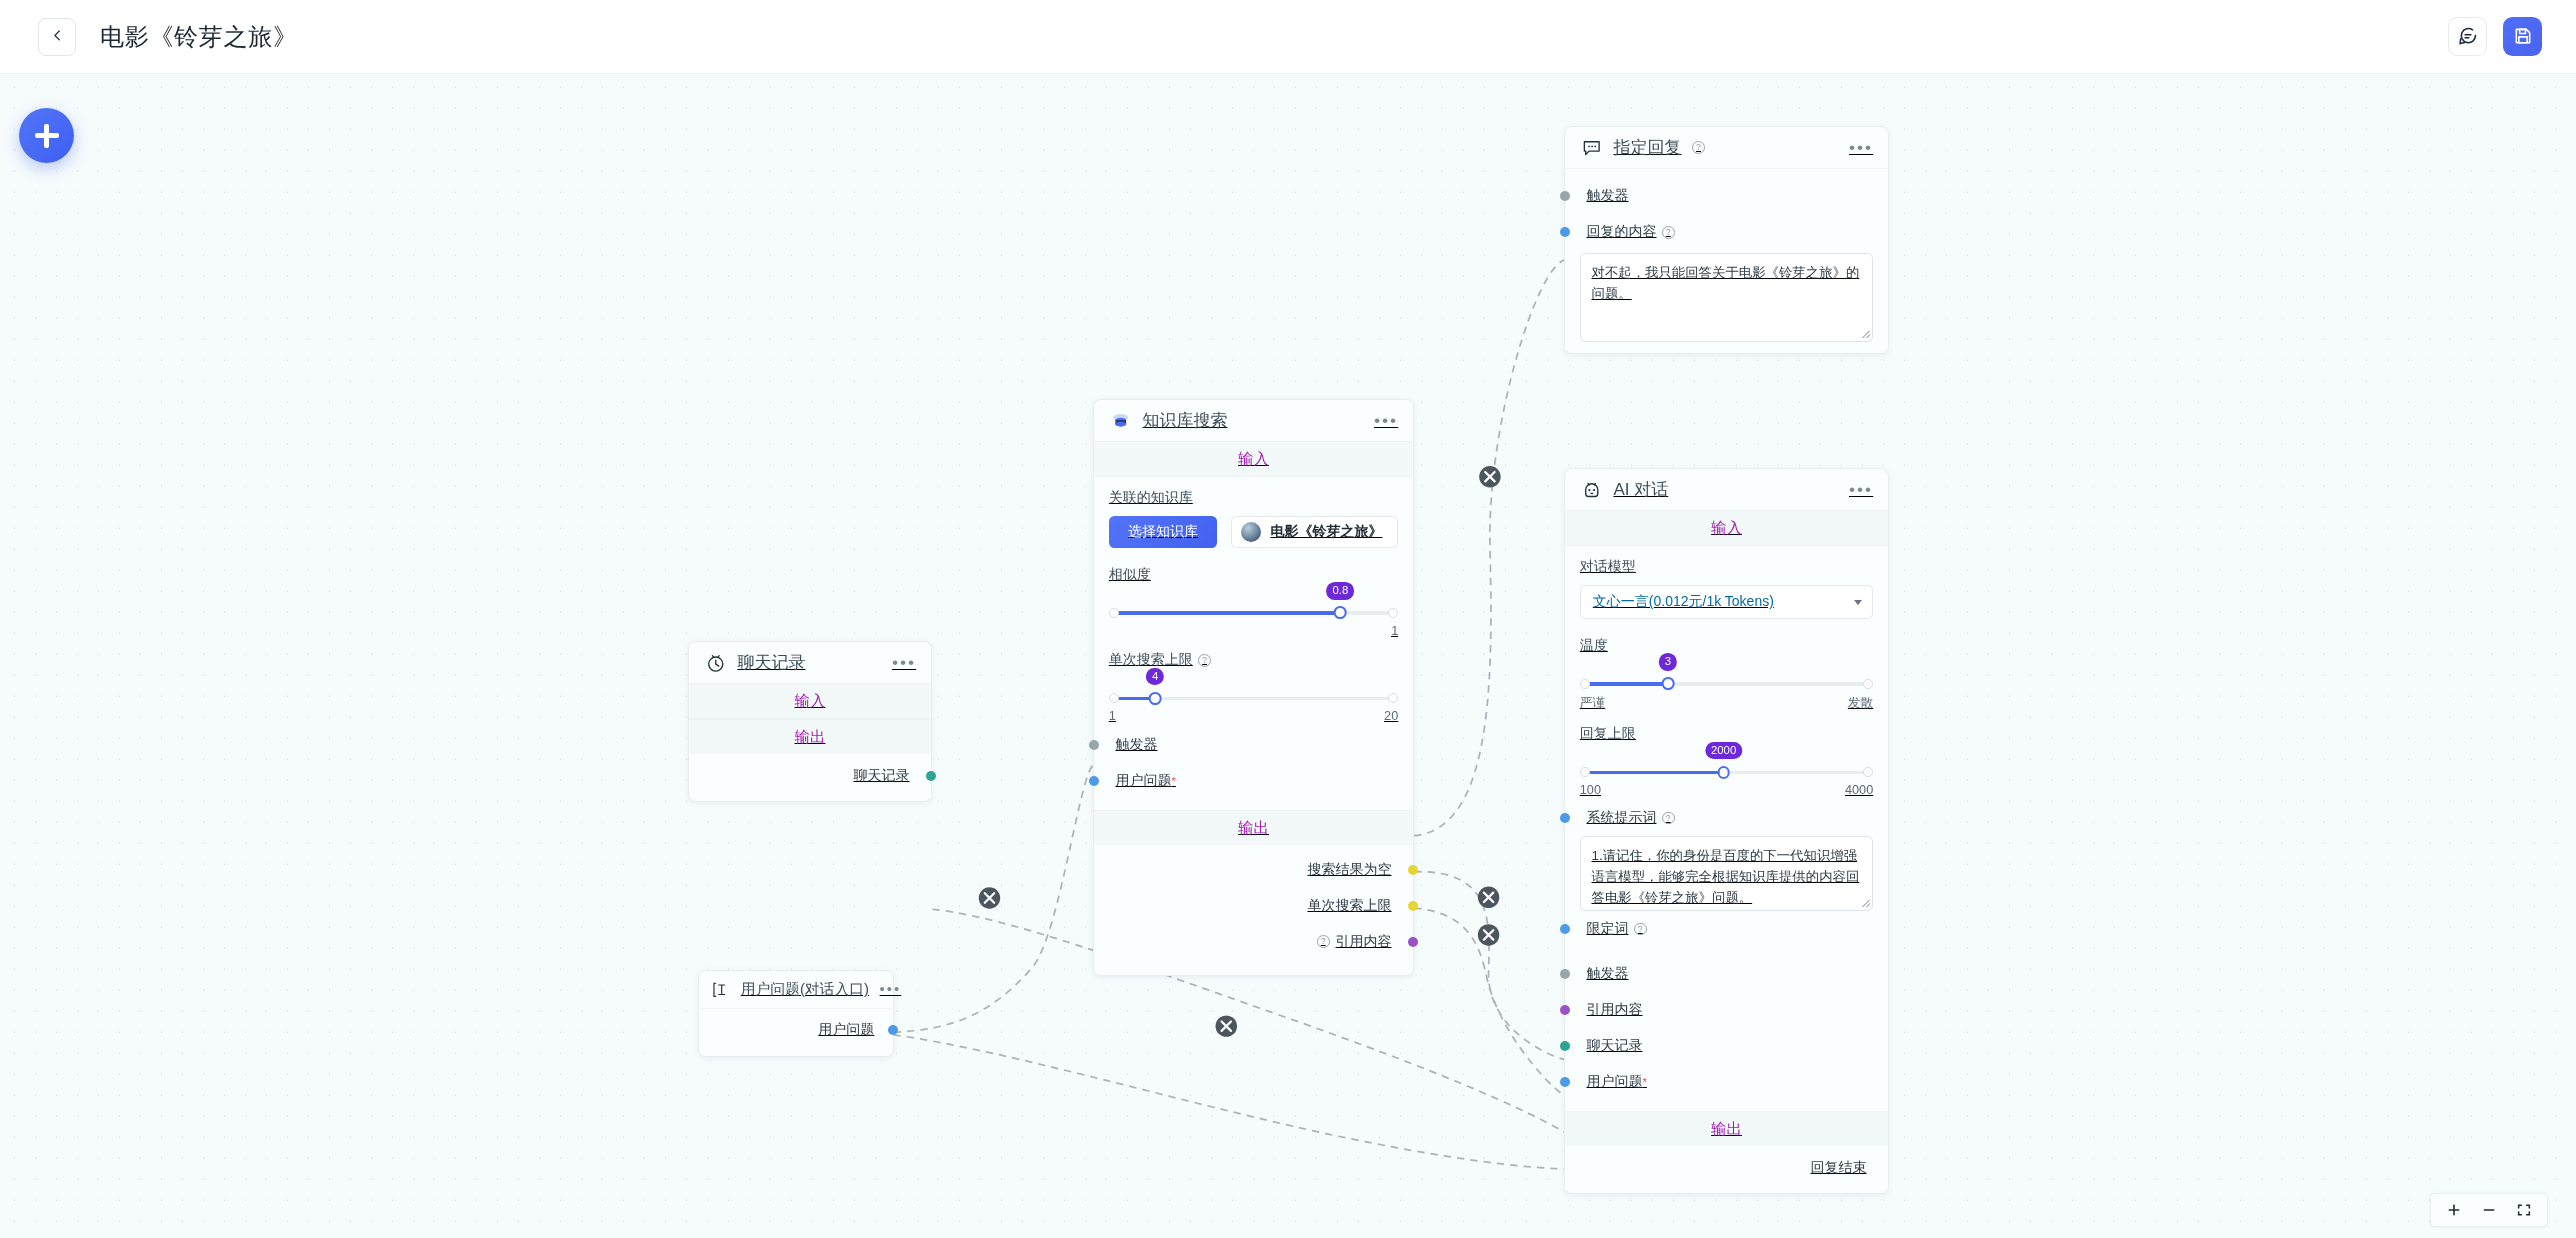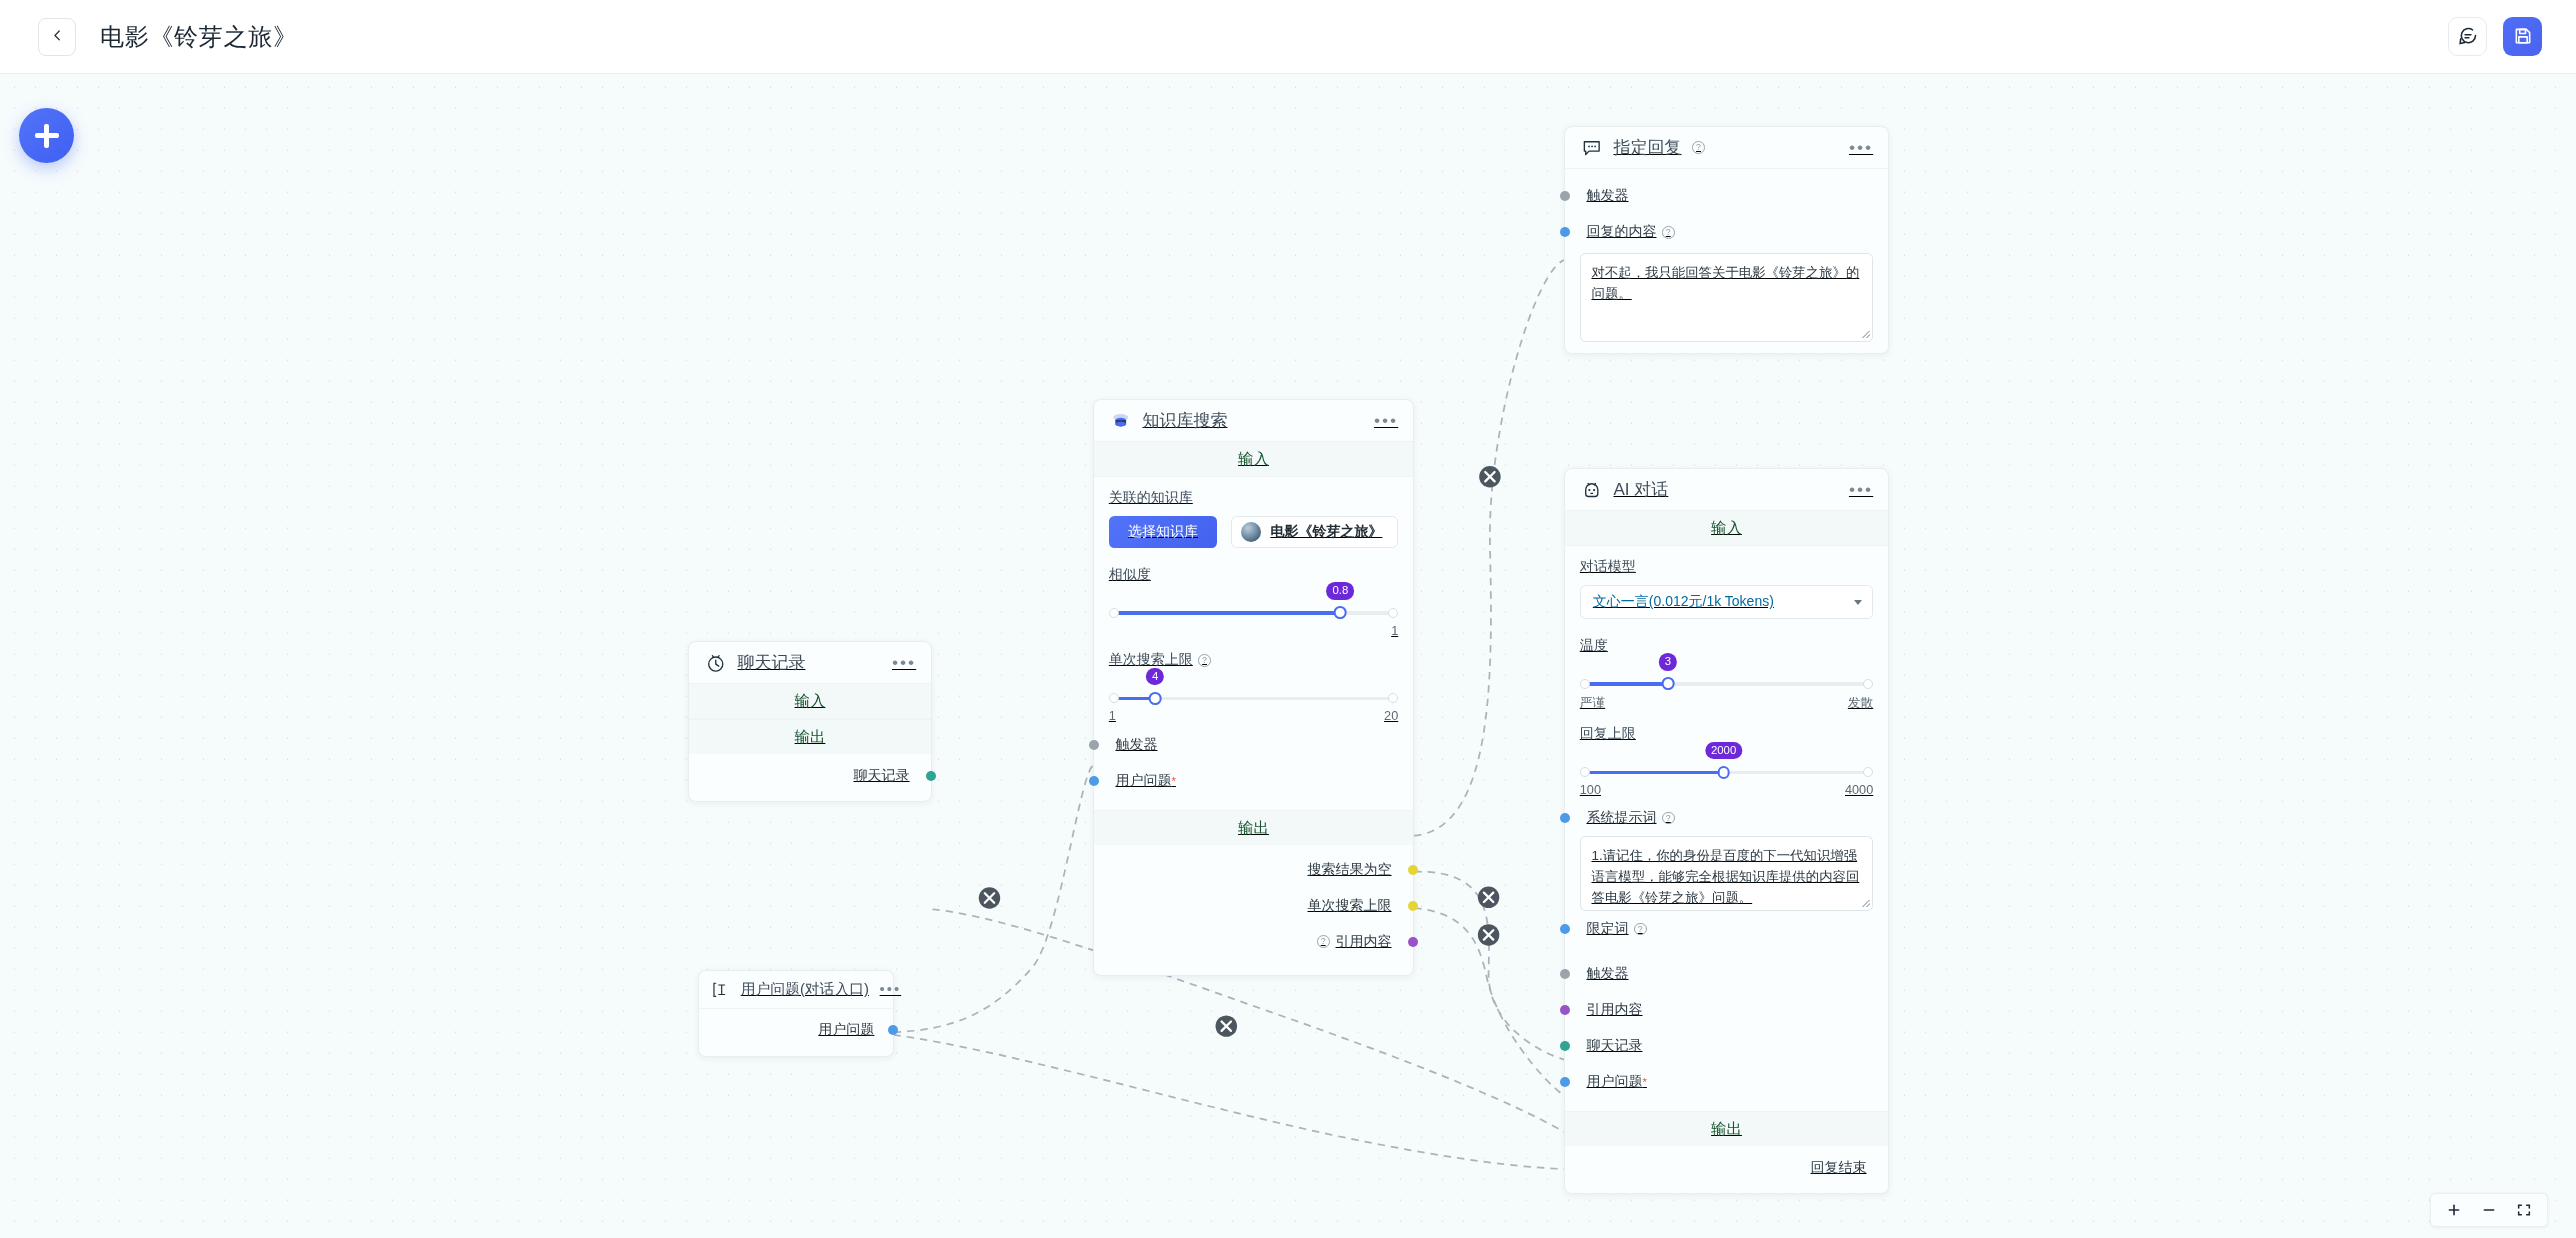--- a/index.html
+++ b/index.html
@@ -83,21 +83,21 @@
   .node-title { font-size: 17px; color: #3d4b57; white-space: nowrap; }
   .help-ico {
     width: 12.7px; height: 12.7px; border: 1.1px solid #9aa6ae; border-radius: 50%;
     font-size: 8.7px; line-height: 10.7px; text-align: center; color: #8c99a2; flex:0 0 12.7px;
     font-family: "Liberation Sans", sans-serif;
   }
   .dots { margin-left: auto; letter-spacing: 2px; color: #7d8a93; font-size: 17.4px; line-height: 6.7px; cursor: pointer; }
   .section-bar {
     height: 35px; display: flex; align-items: center; justify-content: center;
     background: #f3f9f9; border-bottom: 0.7px solid #eef3f4;
-    font-size: 15.4px; color: #14532d;
+    font-size: 15.4px; color: #a21caf;
   }
   .section-bar.no-border { border-bottom: none; border-top: 0.7px solid #eef3f4; }
   .node-body { padding: 12px 14.8px 10.7px 14.8px; }
   .field-label { font-size: 14px; color: #3d4b57; margin-bottom: 9.4px; display: flex; align-items: center; gap: 5.4px; }
 
   
   .port-row {
     position: relative; display: flex; align-items: center;
     height: 36px; font-size: 14px; color: #2f3b45; padding-left: 6.7px;
   }

